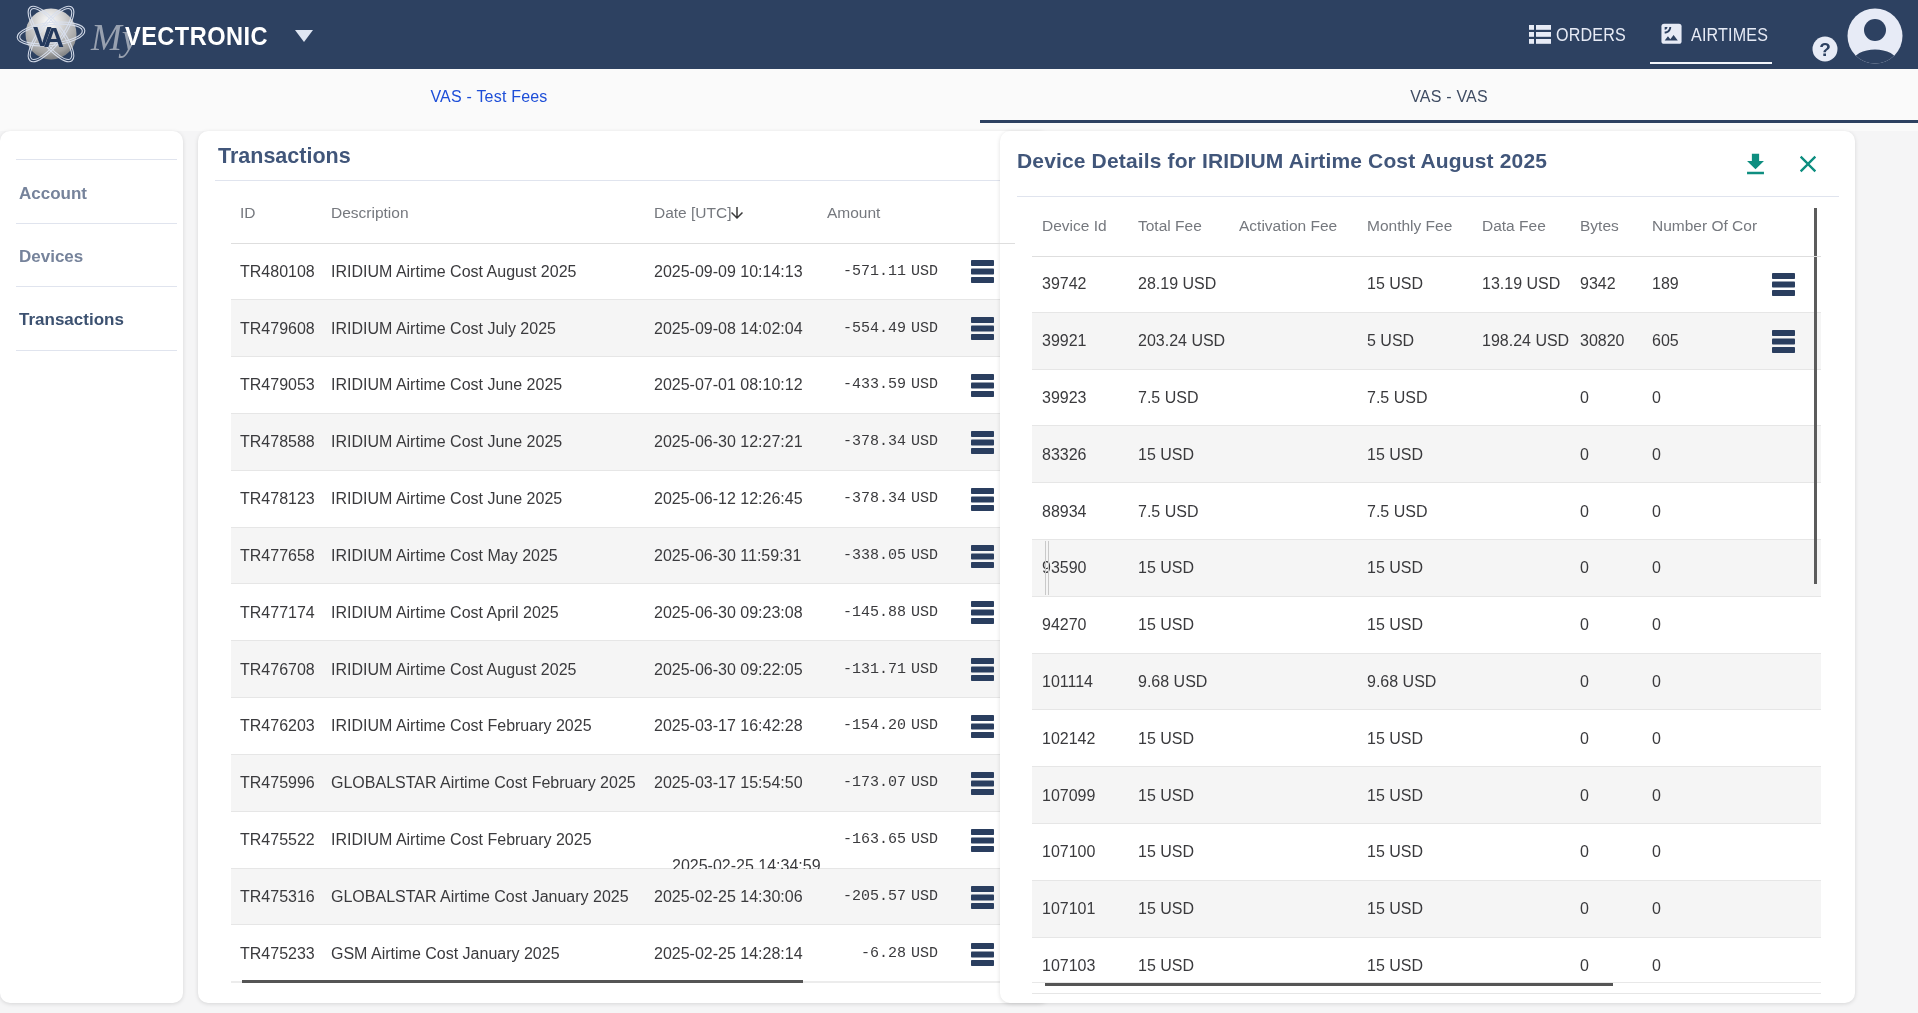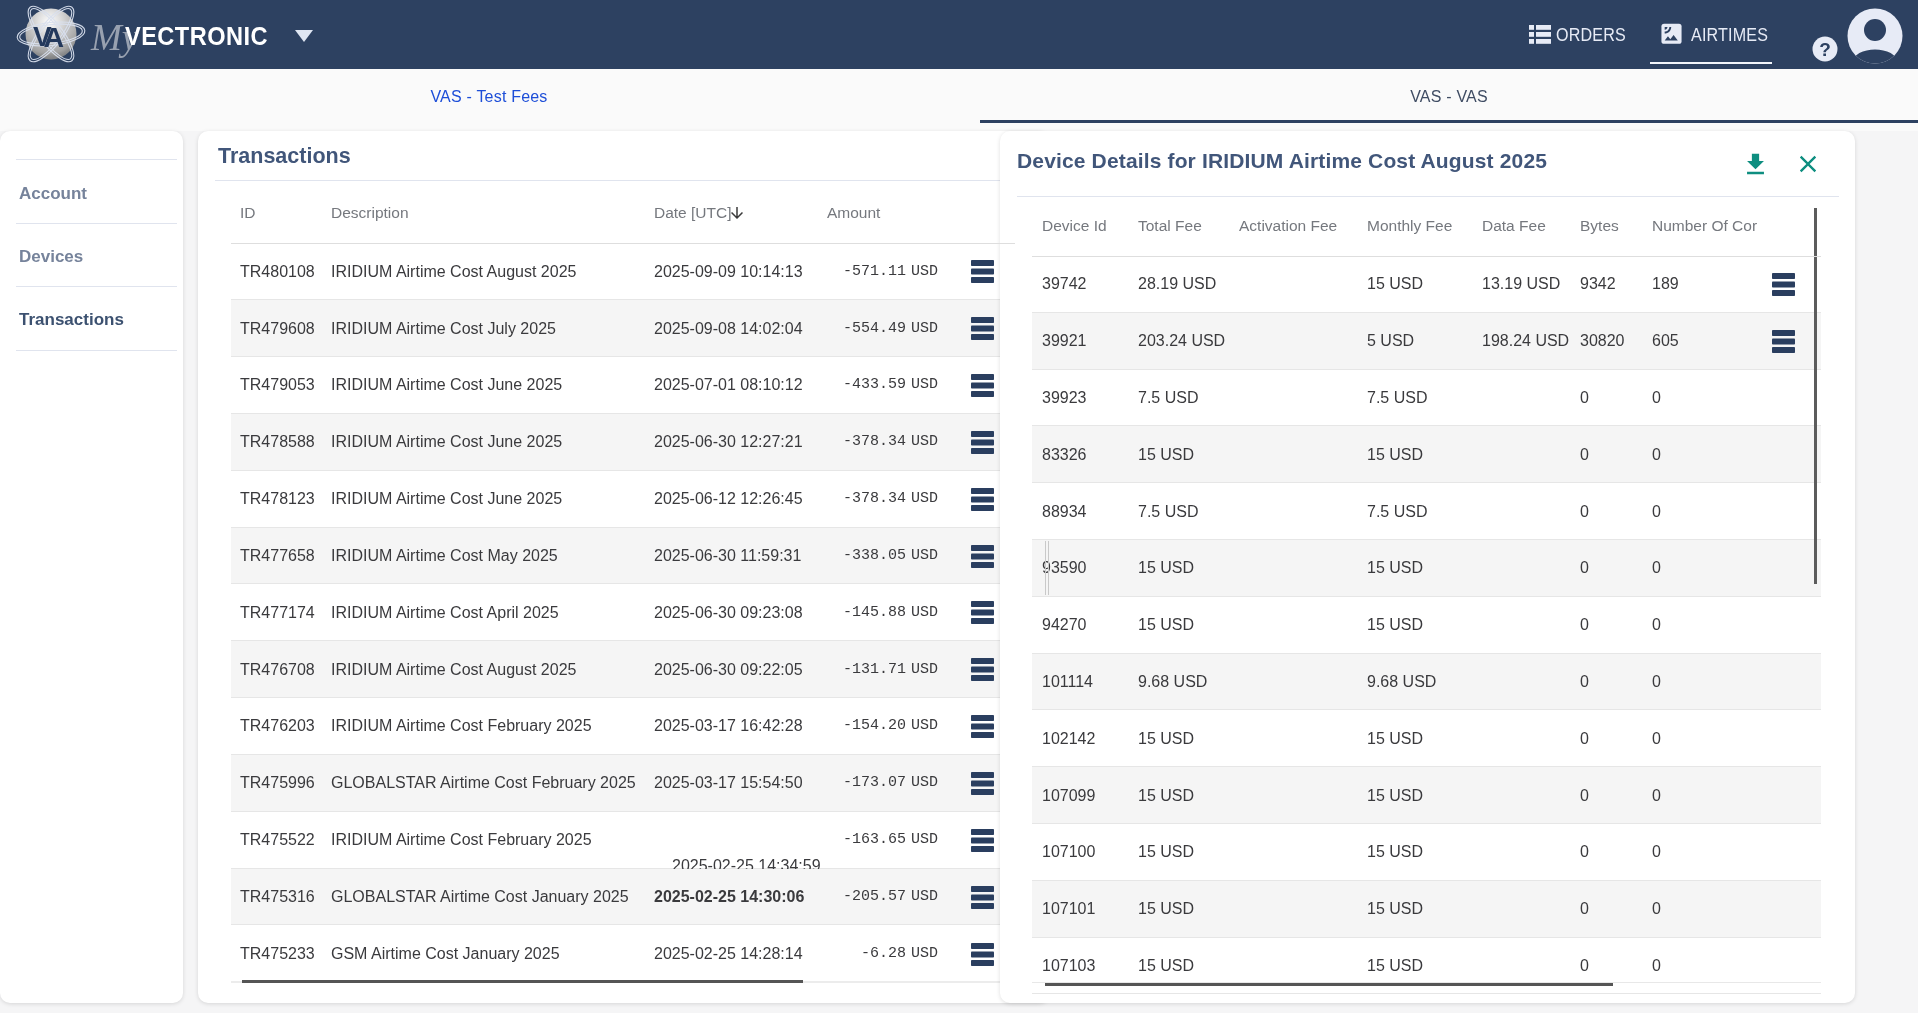--- a/index.html
+++ b/index.html
@@ -216,21 +216,21 @@
 <div class="bcell" style="left:467px;top:14.4px;width:240px;text-align:right;font-family:'Liberation Mono',monospace;font-size:15px;">-163.65<span style="padding-left:5px">USD</span></div>
 <svg style="position:absolute;left:740.3px;top:17px" width="23" height="23" viewBox="0 0 23 23">
         <rect x="0" y="0" width="23" height="6" rx="0.8" fill="#2a3e5f"></rect>
         <rect x="0" y="8.5" width="23" height="6" rx="0.8" fill="#2a3e5f"></rect>
         <rect x="0" y="17" width="23" height="6" rx="0.8" fill="#2a3e5f"></rect>
       </svg>
 </div>
 <div class="row" style="top:737.6px;width:784px;height:56.84px;background:#f5f5f5;border-bottom:1px solid #e6e6e6;">
 <div class="bcell" style="left:9px;top:14.4px;">TR475316</div>
 <div class="bcell" style="left:100px;top:14.4px;">GLOBALSTAR Airtime Cost January 2025</div>
-<div class="bcell" style="left:423px;top:14.4px;font-weight:bold;">2025-02-25 14:30:06</div>
+<div class="bcell" style="left:423px;top:14.4px;">2025-02-25 14:30:06</div>
 <div class="bcell" style="left:467px;top:14.4px;width:240px;text-align:right;font-family:'Liberation Mono',monospace;font-size:15px;">-205.57<span style="padding-left:5px">USD</span></div>
 <svg style="position:absolute;left:740.3px;top:17px" width="23" height="23" viewBox="0 0 23 23">
         <rect x="0" y="0" width="23" height="6" rx="0.8" fill="#2a3e5f"></rect>
         <rect x="0" y="8.5" width="23" height="6" rx="0.8" fill="#2a3e5f"></rect>
         <rect x="0" y="17" width="23" height="6" rx="0.8" fill="#2a3e5f"></rect>
       </svg>
 </div>
 <div class="row" style="top:794.5px;width:784px;height:56.84px;background:#ffffff;border-bottom:1px solid #e6e6e6;">
 <div class="bcell" style="left:9px;top:14.4px;">TR475233</div>
 <div class="bcell" style="left:100px;top:14.4px;">GSM Airtime Cost January 2025</div>

